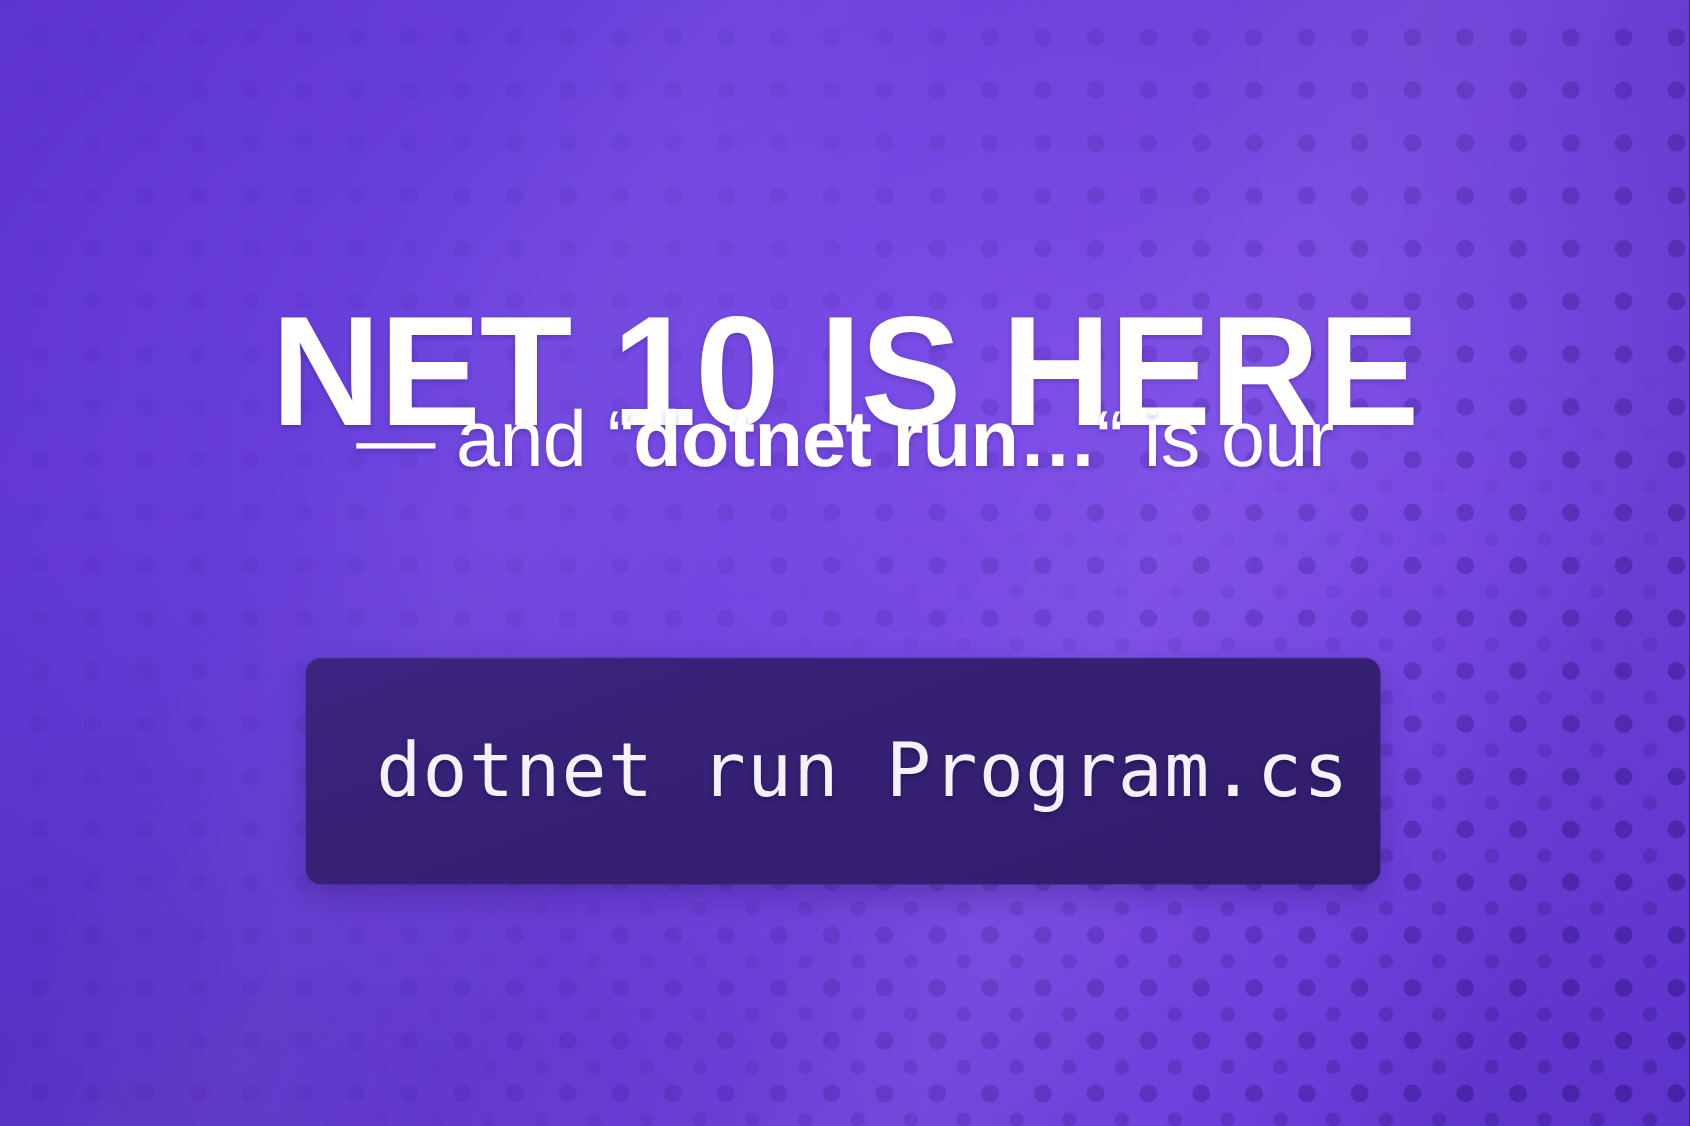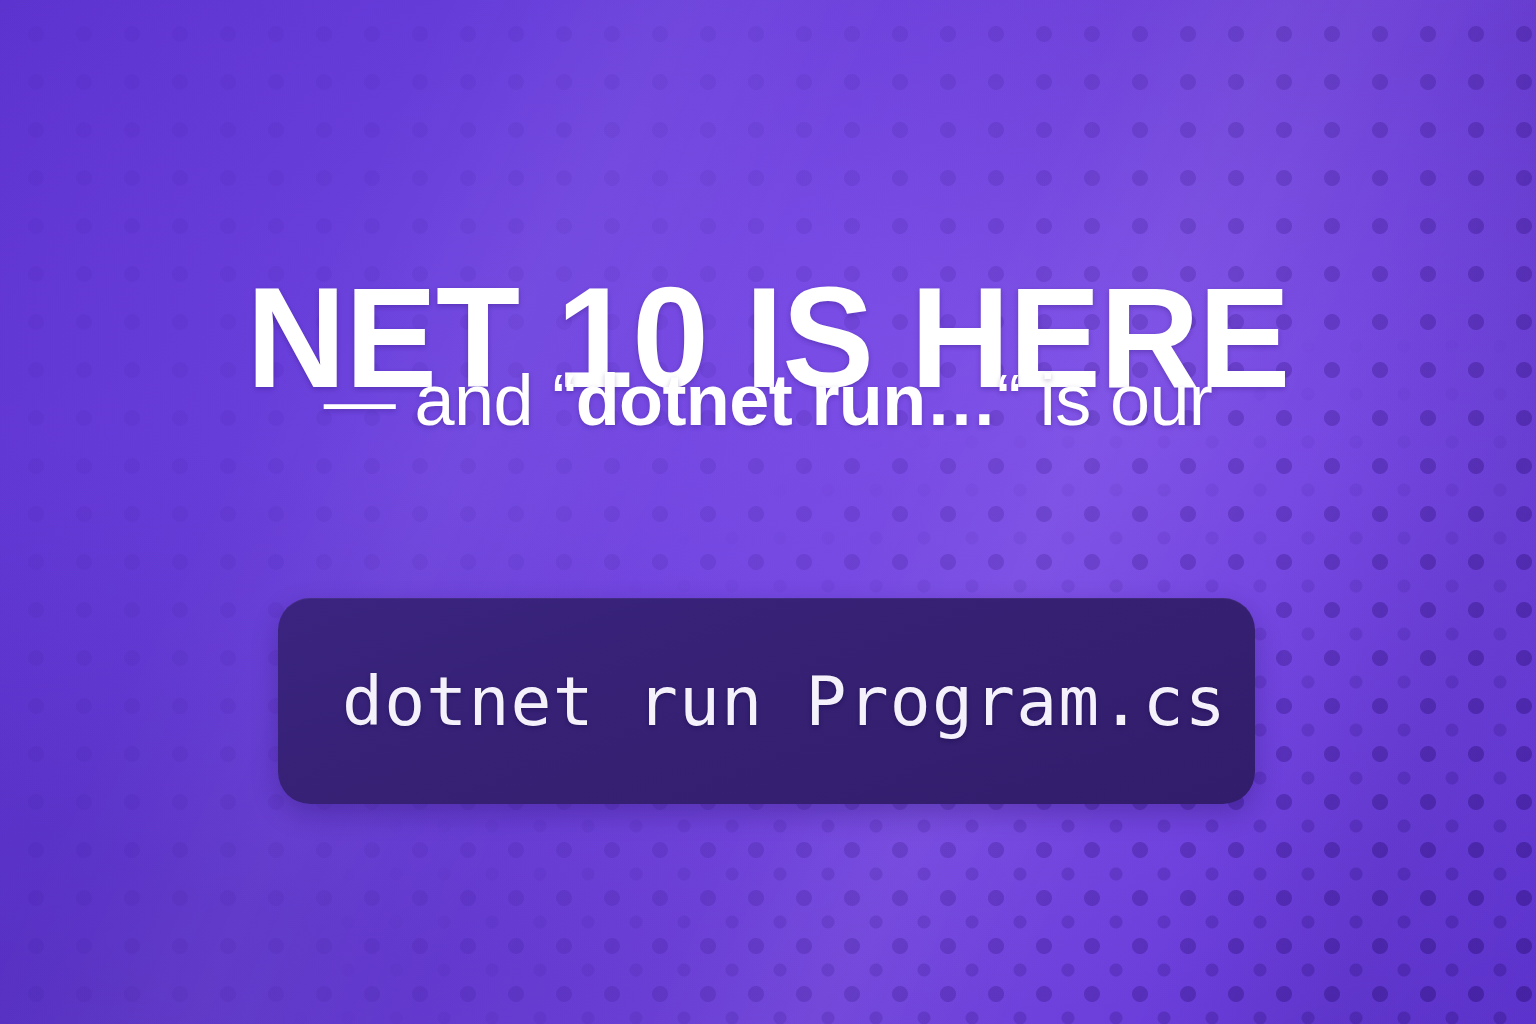--- a/index.html
+++ b/index.html
@@ -138,21 +138,21 @@
   }
 
   
   .code-box {
     position: absolute;
     left: 278px;
     top: 598px;
     width: 977px;
     height: 206px;
     background: linear-gradient(160deg, #3a2480 0%, #352072 52%, #321d6c 100%);
-    border-radius: 32px;
+    border-radius: 14px;
     box-shadow:
       0 10px 26px rgba(30,10,82,0.28),
       inset 0 1px 0 rgba(255,255,255,0.05);
     display: flex;
     align-items: center;
   }
 
   .code-text {
     color: #f4f1fb;
     font-family: "DejaVu Sans Mono", "Liberation Mono", monospace;

